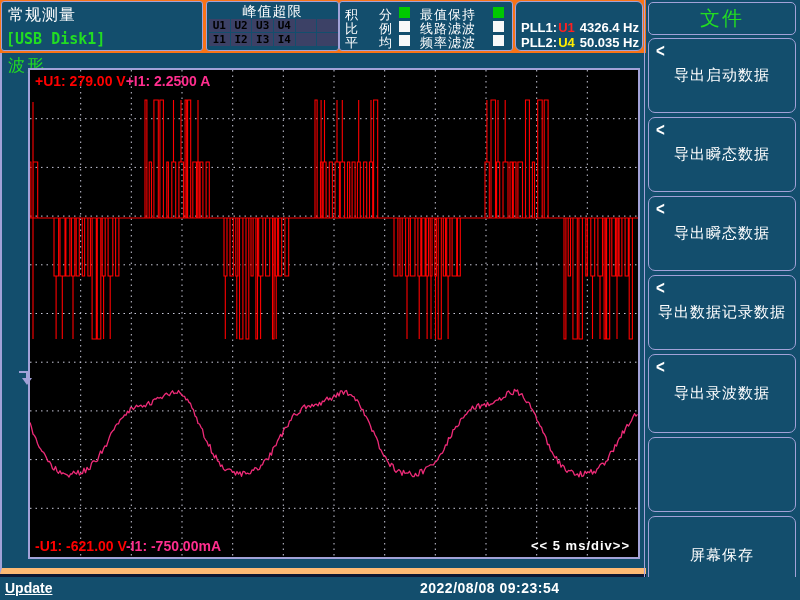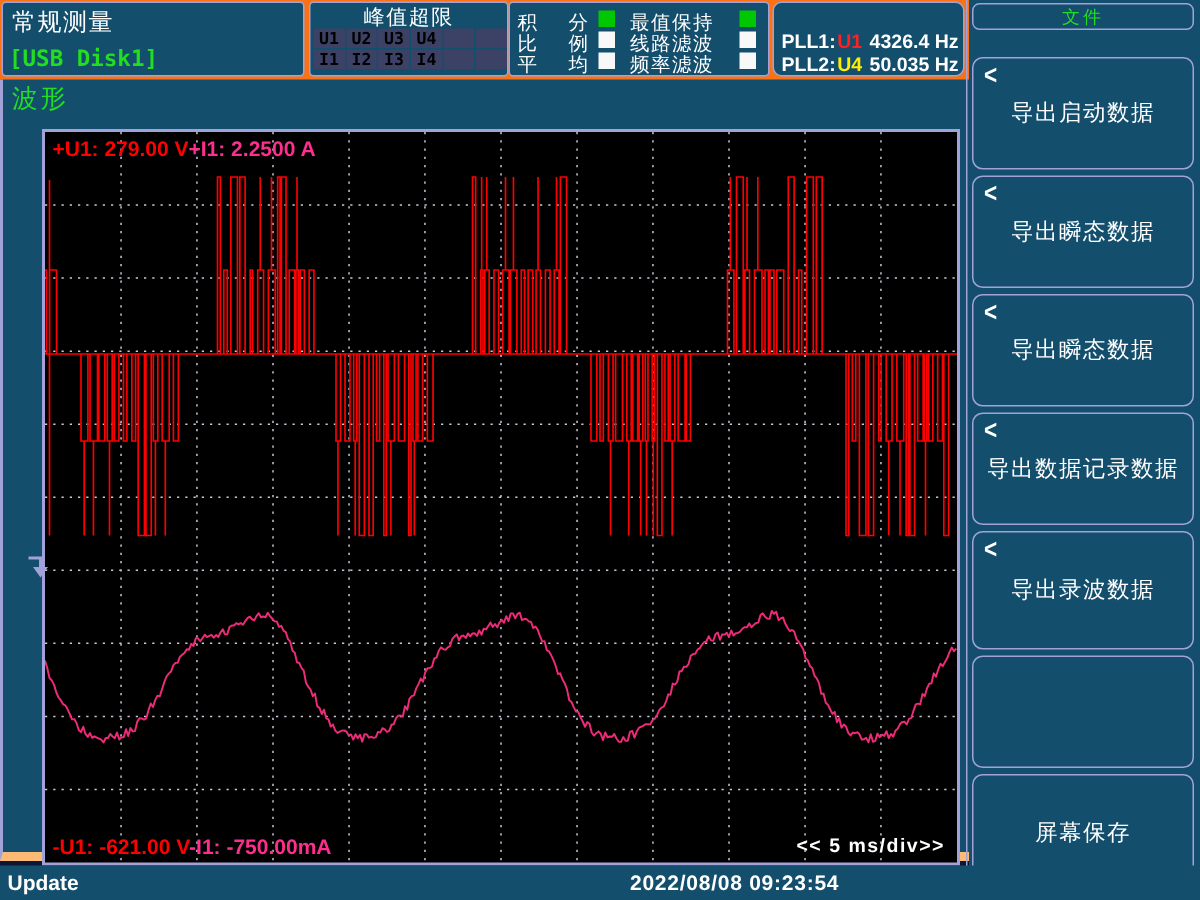--- a/index.html
+++ b/index.html
@@ -28,39 +28,39 @@
   .flagrow .sq1{position:absolute;left:59px;top:1px;width:11px;height:11px;}
   .flagrow .lbl{position:absolute;left:80px;letter-spacing:1px;white-space:nowrap;}
   .flagrow .sq2{position:absolute;left:153px;top:1px;width:11px;height:11px;}
   #sec-pll{left:515px;top:1px;width:128px;height:50px;border-radius:6px;}
   .pllrow{position:absolute;left:5px;width:118px;height:14px;font-size:13px;font-weight:bold;color:#fff;white-space:nowrap;}
   .pllrow .src{margin-left:1px;}
   .pllrow .val{position:absolute;right:0;}
   
   #main{position:absolute;left:0;top:53px;width:646px;height:521px;background:#134e6d;border-left:2px solid #a2a2d8;border-bottom:6px solid #fdba74;box-sizing:border-box;}
   #wave-tab{position:absolute;left:6px;top:1px;color:#22dd22;font-size:17px;letter-spacing:2px;}
-  #plot{position:absolute;left:26px;top:33px;width:608px;height:487px;background:#000;border:2px solid #a2a2d8;box-sizing:content-box;text-align:center;}
+  #plot{position:absolute;left:26px;top:15px;width:608px;height:487px;background:#000;border:2px solid #a2a2d8;box-sizing:content-box;text-align:center;}
   #plot svg{position:absolute;left:0;top:0;}
   .readout{position:absolute;font-size:14px;font-weight:bold;white-space:nowrap;font-family:"Liberation Sans",sans-serif;}
   #ro-top{left:5px;top:3px;}
   #ro-bottom{left:5px;bottom:3px;}
   .ro-u{color:#ff0000;}
   .ro-i{color:#ff2e8e;}
   #timebase{position:absolute;right:8px;bottom:4px;color:#fff;font-size:13px;font-weight:bold;letter-spacing:1px;}
   #trig-marker{position:absolute;left:16px;top:316px;}
   
   #sidebar{position:absolute;left:646px;top:0;width:154px;height:600px;background:#134e6d;}
   #sidebar-divider{position:absolute;left:644px;top:0;width:1px;height:600px;background:#a2a2d8;}
-  #menu-title-box{left:2px;top:2px;width:148px;height:18px;border-radius:5px;display:flex;align-items:center;justify-content:center;color:#22dd22;font-size:12px;letter-spacing:2px;}
+  #menu-title-box{left:2px;top:2px;width:148px;height:33px;border-radius:5px;display:flex;align-items:center;justify-content:center;color:#22dd22;font-size:20px;letter-spacing:2px;}
   .side-btn{position:absolute;left:2px;width:148px;border-radius:7px;background:#134e6d;border:1px solid #a2a2d8;box-sizing:border-box;display:flex;align-items:center;justify-content:center;color:#fff;font-size:15px;cursor:pointer;}
   .side-btn .arrow{position:absolute;left:7px;top:3px;font-size:15px;font-weight:bold;transform:scaleY(1.2);}
   .side-btn .side-label{text-align:center;letter-spacing:1px;}
   
   #statusbar{position:absolute;left:0;top:577px;width:800px;height:23px;background:#134e6d;color:#fff;font-weight:bold;font-size:14px;}
-  #update-label{position:absolute;left:5px;top:3px;}
+  #update-label{position:absolute;left:5px;top:3px;text-decoration:underline;}
   #update-value{position:absolute;left:88px;top:3px;letter-spacing:0.5px;}
   #datetime{position:absolute;left:420px;top:3px;letter-spacing:0.5px;}
 </style>
 </head>
 <body>
 
 <div id="header">
   <div id="sec-mode" class="bx">
     <div id="mode-title">常规测量</div>
     <div id="usb-status">[USB Disk1]</div>

